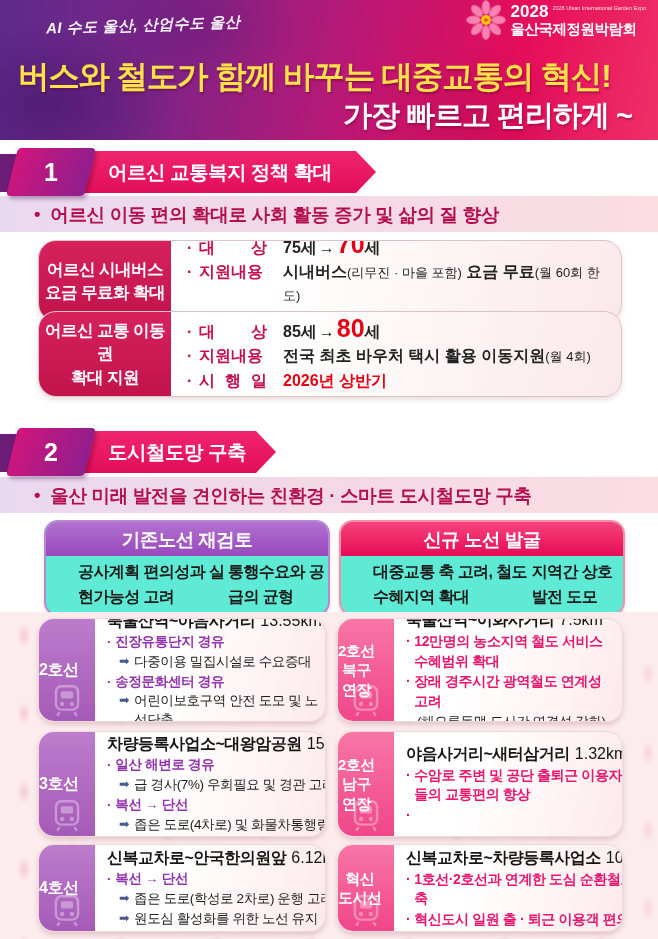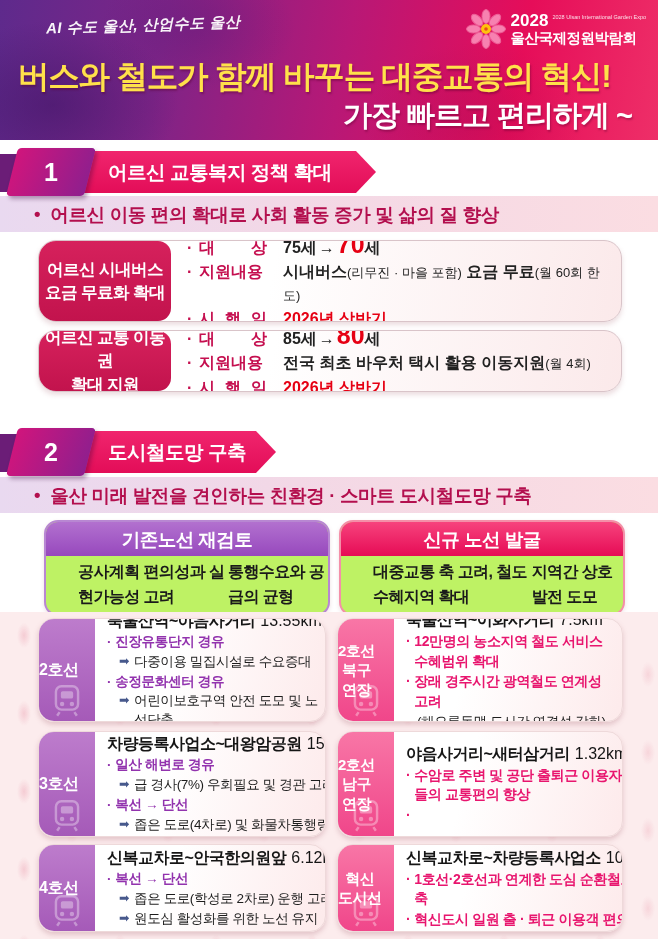--- a/index.html
+++ b/index.html
@@ -8,21 +8,21 @@
 
   
   .hero{position:absolute;top:0;left:0;width:658px;height:140px;
         background:linear-gradient(100deg,#5e2a8c 0%,#7e2487 25%,#b81876 52%,#e60d59 78%,#ee2f68 100%);}
   .hero::before{content:"";position:absolute;inset:0;
         background:radial-gradient(ellipse 180px 120px at 8% 75%,rgba(62,20,100,.55),transparent 70%),
                    radial-gradient(ellipse 140px 90px at 30% 20%,rgba(90,25,120,.35),transparent 70%),
                    radial-gradient(ellipse 160px 110px at 72% 85%,rgba(160,10,80,.30),transparent 70%);}
   .slogan{position:absolute;left:46px;top:16px;font-size:15px;font-style:italic;font-weight:700;
         color:rgba(255,255,255,.95);transform:rotate(-2deg);letter-spacing:.5px;}
-  .logo{position:absolute;right:12px;top:9px;display:flex;align-items:center;gap:5px;color:#fff;}
+  .logo{position:absolute;right:12px;top:0;display:flex;align-items:center;gap:5px;color:#fff;}
   .flower svg{display:block;}
   .logoyearrow{display:flex;align-items:flex-start;}
   .logoyear{font-size:17px;font-weight:800;line-height:1.05;}
   .logoen{font-size:5.5px;opacity:.85;margin-left:4px;margin-top:2px;white-space:nowrap;}
   .logoname{font-size:14.5px;font-weight:800;letter-spacing:-.5px;line-height:1.15;}
   .htitle{position:absolute;left:18px;top:56px;font-size:31.5px;font-weight:800;color:#ffe14a;
         letter-spacing:-1.2px;text-shadow:1px 2px 2px rgba(90,0,45,.4);white-space:nowrap;}
   .hsub{position:absolute;right:26px;top:96px;font-size:29px;font-weight:800;color:#fff;
         letter-spacing:-1px;text-shadow:1px 2px 2px rgba(90,0,45,.35);white-space:nowrap;}
 
@@ -45,37 +45,37 @@
         padding-left:34px;box-sizing:border-box;
         background:linear-gradient(90deg,#e9d9f0 0%,#f3d8e6 45%,#fbdde2 100%);
         color:#b30f4e;font-weight:800;font-size:18.5px;letter-spacing:-.3px;white-space:nowrap;}
 
   
   .pcard{position:absolute;left:38px;width:584px;display:flex;border-radius:18px;overflow:hidden;
         border:1.5px solid #d9c4c9;background:linear-gradient(100deg,#ffffff 40%,#fbe9ea);
         box-shadow:0 3px 5px rgba(170,100,115,.22);box-sizing:border-box;}
   .plabel{width:132px;flex:0 0 132px;background:linear-gradient(180deg,#d6215c,#c2134d);color:#fff;
         display:flex;align-items:center;justify-content:center;text-align:center;
-        font-weight:800;font-size:16.5px;line-height:1.4;letter-spacing:-.5px;border-radius:13px;}
+        font-weight:800;font-size:16.5px;line-height:1.4;letter-spacing:-.5px;}
   .pbody{flex:1;display:flex;flex-direction:column;justify-content:center;gap:2px;padding:6px 10px 6px 16px;}
   .prow{display:flex;align-items:baseline;line-height:1.4;font-size:16px;}
   .pdot{width:12px;color:#c50f4f;font-weight:800;}
   .pkey{display:inline-block;width:68px;margin-right:16px;font-weight:800;color:#c50f4f;
         text-align:justify;text-align-last:justify;white-space:pre;}
   .pval{flex:1;color:#222;}
   .vb{font-weight:700;color:#222;}
   .varrow{font-weight:700;color:#222;margin:0 2px;}
   .vbig{font-size:25px;font-weight:800;color:#e60013;line-height:1;}
   .pparen{font-size:13px;font-weight:500;color:#222;}
   .vdate{color:#e60013;font-weight:800;}
   .prelines{white-space:pre-line;}
 
   
   .colrow{position:absolute;left:44px;top:520px;display:grid;grid-template-columns:286px 286px;gap:9px;}
-  .colbox{border-radius:14px;overflow:hidden;background:#bef264;height:96px;box-sizing:border-box;
+  .colbox{border-radius:14px;overflow:hidden;background:#5eead4;height:96px;box-sizing:border-box;
         box-shadow:0 2px 4px rgba(170,100,115,.2);}
   .colbox.purple{border:2px solid #b887d2;}
   .colbox.pink{border:2px solid #f48fa8;}
   .colhead{height:34px;display:flex;align-items:center;justify-content:center;color:#fff;
         font-size:18.5px;font-weight:800;letter-spacing:-.5px;}
   .purple .colhead{background:linear-gradient(180deg,#b271cf,#9748bd);}
   .pink .colhead{background:linear-gradient(180deg,#f7437d,#e60b55);}
   .colbody{display:flex;flex-direction:row;align-items:center;justify-content:center;height:58px;
         font-size:16px;font-weight:800;color:#1a1a1a;letter-spacing:-.6px;line-height:1.55;padding-left:32px;}
 
@@ -172,21 +172,21 @@
         <span class="pval"><span class="vb">시내버스</span><span class="pparen">(리무진 · 마을 포함)</span><span class="vb"> 요금 무료</span><span class="pparen">(월 60회 한도)</span></span>
       </div>
       <div class="prow">
         <span class="pdot">·</span>
         <span class="pkey">시 행 일</span>
         <span class="pval vdate">2026년 상반기</span>
       </div>
     </div>
   </section>
 
-  <section class="pcard" style="top:330px;height:62px">
+  <section class="pcard" style="top:311px;height:86px">
     <div class="plabel prelines">어르신 교통 이동권
 확대 지원</div>
     <div class="pbody">
       <div class="prow">
         <span class="pdot">·</span>
         <span class="pkey">대 상</span>
         <span class="pval"><span class="vb">85세</span><span class="varrow">→</span><span class="vbig">80</span><span class="vb">세</span></span>
       </div>
       <div class="prow">
         <span class="pdot">·</span>

